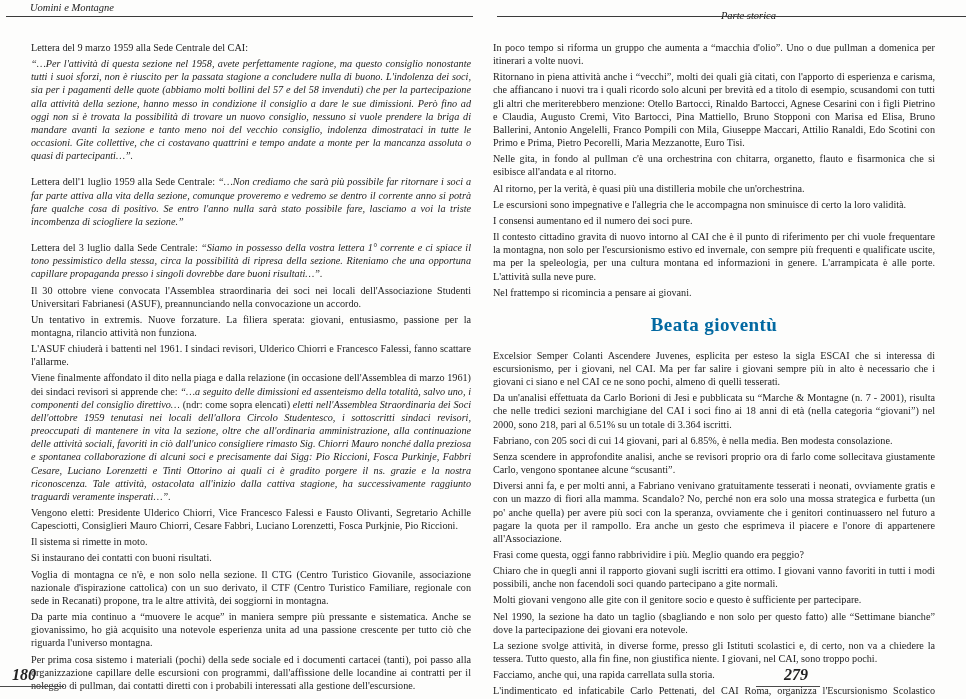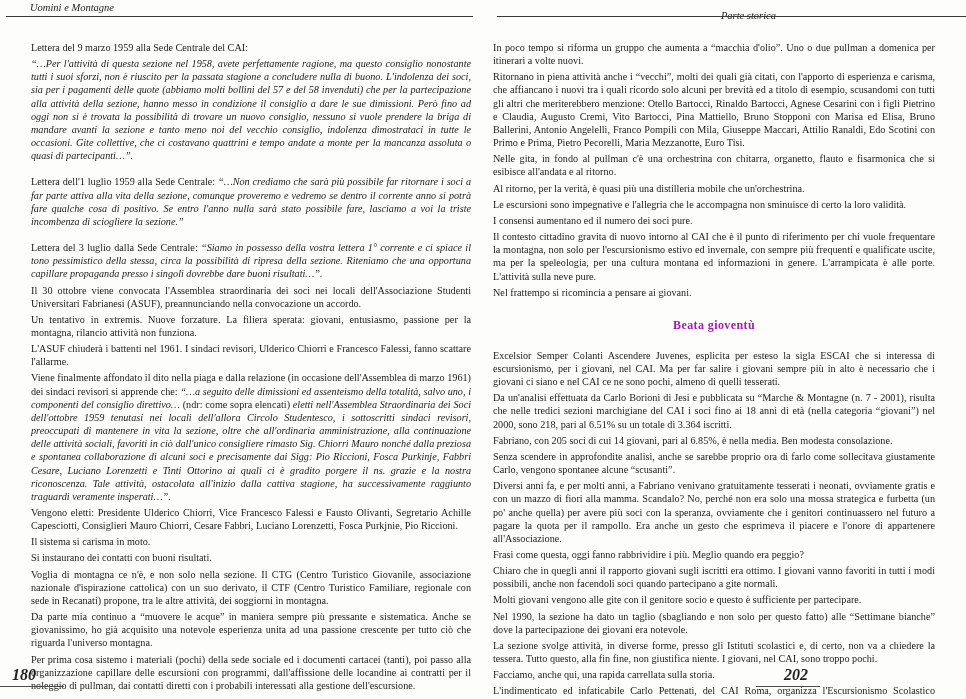--- a/index.html
+++ b/index.html
@@ -32,22 +32,22 @@
   .para {
     font-size:10.2px; line-height:13.15px;
     text-align:justify; text-justify:inter-word;
     margin:3px;
   }
   .para.gap { margin-top:13px; }
   .seg.it { font-style:italic; }
 
   .section-heading {
     text-align:center; font-weight:bold;
-    font-size:12px; line-height:18px;
-    margin:17px 0 15px 0; letter-spacing:0.4px; color:#a21caf;
+    font-size:19px; line-height:18px;
+    margin:17px 0 15px 0; letter-spacing:0.4px; color:#0369a1;
   }
 
   
   .folio {
     position:absolute; top:666px;
     font-weight:bold; font-style:italic;
     font-size:16px; color:#222;
   }
   .folio.left  { left:12px; }
   .folio.right { right:12px; }
@@ -73,55 +73,55 @@
   <div class="text-block left">
       <div class="para"><span class="seg">Lettera del 9 marzo 1959 alla Sede Centrale del CAI:</span></div>
       <div class="para"><span class="seg it">“…Per l'attività di questa sezione nel 1958, avete perfettamente ragione, ma questo consiglio nonostante tutti i suoi sforzi, non è riuscito per la passata stagione a concludere nulla di buono. L'indolenza dei soci, sia per i pagamenti delle quote (abbiamo molti bollini del 57 e del 58 invenduti) che per la partecipazione alla attività della sezione, hanno messo in condizione il consiglio a dare le sue dimissioni. Però fino ad oggi non si è trovata la possibilità di trovare un nuovo consiglio, nessuno si vuole prendere la briga di mandare avanti la sezione e tanto meno noi del vecchio consiglio, indolenza dimostrataci in tutte le occasioni. Gite collettive, che ci costavano quattrini e tempo andate a monte per la mancanza assoluta o quasi di partecipanti…”.</span></div>
       <div class="para gap"><span class="seg">Lettera dell'1 luglio 1959 alla Sede Centrale: </span><span class="seg it">“…Non crediamo che sarà più possibile far ritornare i soci a far parte attiva alla vita della sezione, comunque proveremo e vedremo se dentro il corrente anno si potrà fare qualche cosa di positivo. Se entro l'anno nulla sarà stato possibile fare, lasciamo a voi la triste incombenza di sciogliere la sezione.”</span></div>
       <div class="para gap"><span class="seg">Lettera del 3 luglio dalla Sede Centrale: </span><span class="seg it">“Siamo in possesso della vostra lettera 1° corrente e ci spiace il tono pessimistico della stessa, circa la possibilità di ripresa della sezione. Riteniamo che una opportuna capillare propaganda presso i singoli dovrebbe dare buoni risultati…”.</span></div>
       <div class="para"><span class="seg">Il 30 ottobre viene convocata l'Assemblea straordinaria dei soci nei locali dell'Associazione Studenti Universitari Fabrianesi (ASUF), preannunciando nella convocazione un accordo.</span></div>
       <div class="para"><span class="seg">Un tentativo in extremis. Nuove forzature. La filiera sperata: giovani, entusiasmo, passione per la montagna, rilancio attività non funziona.</span></div>
       <div class="para"><span class="seg">L'ASUF chiuderà i battenti nel 1961. I sindaci revisori, Ulderico Chiorri e Francesco Falessi, fanno scattare l'allarme.</span></div>
       <div class="para"><span class="seg">Viene finalmente affondato il dito nella piaga e dalla relazione (in occasione dell'Assemblea di marzo 1961) dei sindaci revisori si apprende che: </span><span class="seg it">“…a seguito delle dimissioni ed assenteismo della totalità, salvo uno, i componenti del consiglio direttivo… </span><span class="seg">(ndr: come sopra elencati) </span><span class="seg it">eletti nell'Assemblea Straordinaria dei Soci dell'ottobre 1959 tenutasi nei locali dell'allora Circolo Studentesco, i sottoscritti sindaci revisori, preoccupati di mantenere in vita la sezione, oltre che all'ordinaria amministrazione, alla continuazione delle attività sociali, favoriti in ciò dall'unico consigliere rimasto Sig. Chiorri Mauro nonché dalla preziosa e spontanea collaborazione di alcuni soci e precisamente dai Sigg: Pio Riccioni, Fosca Purkinje, Fabbri Cesare, Luciano Lorenzetti e Tinti Ottorino ai quali ci è gradito porgere il ns. grazie e la nostra riconoscenza. Tale attività, ostacolata all'inizio dalla cattiva stagione, ha successivamente raggiunto traguardi veramente insperati…”.</span></div>
       <div class="para"><span class="seg">Vengono eletti: Presidente Ulderico Chiorri, Vice Francesco Falessi e Fausto Olivanti, Segretario Achille Capesciotti, Consiglieri Mauro Chiorri, Cesare Fabbri, Luciano Lorenzetti, Fosca Purkjnie, Pio Riccioni.</span></div>
-      <div class="para"><span class="seg">Il sistema si carisma in moto.</span></div>
+      <div class="para"><span class="seg">Il sistema si rimette in moto.</span></div>
       <div class="para"><span class="seg">Si instaurano dei contatti con buoni risultati.</span></div>
       <div class="para"><span class="seg">Voglia di montagna ce n'è, e non solo nella sezione. Il CTG (Centro Turistico Giovanile, associazione nazionale d'ispirazione cattolica) con un suo derivato, il CTF (Centro Turistico Familiare, regionale con sede in Recanati) propone, tra le altre attività, dei soggiorni in montagna.</span></div>
       <div class="para"><span class="seg">Da parte mia continuo a “muovere le acque” in maniera sempre più pressante e sistematica. Anche se giovanissimo, ho già acquisito una notevole esperienza unita ad una passione crescente per tutto ciò che riguarda l'universo montagna.</span></div>
       <div class="para"><span class="seg">Per prima cosa sistemo i materiali (pochi) della sede sociale ed i documenti cartacei (tanti), poi passo alla organizzazione capillare delle escursioni con programmi, dall'affissione delle locandine ai contratti per il noleggio di pullman, dai contatti diretti con i probabili interessati alla gestione dell'escursione.</span></div>
     </div>
 
   <div class="text-block right">
       <div class="para"><span class="seg">In poco tempo si riforma un gruppo che aumenta a “macchia d'olio”. Uno o due pullman a domenica per itinerari a volte nuovi.</span></div>
       <div class="para"><span class="seg">Ritornano in piena attività anche i “vecchi”, molti dei quali già citati, con l'apporto di esperienza e carisma, che affiancano i nuovi tra i quali ricordo solo alcuni per brevità ed a titolo di esempio, scusandomi con tutti gli altri che meriterebbero menzione: Otello Bartocci, Rinaldo Bartocci, Agnese Cesarini con i figli Pietrino e Claudia, Augusto Cremi, Vito Bartocci, Pina Mattiello, Bruno Stopponi con Marisa ed Elisa, Bruno Ballerini, Antonio Angelelli, Franco Pompili con Mila, Giuseppe Maccari, Attilio Ranaldi, Edo Scotini con Primo e Prima, Pietro Pecorelli, Maria Mezzanotte, Euro Tisi.</span></div>
       <div class="para"><span class="seg">Nelle gita, in fondo al pullman c'è una orchestrina con chitarra, organetto, flauto e fisarmonica che si esibisce all'andata e al ritorno.</span></div>
       <div class="para"><span class="seg">Al ritorno, per la verità, è quasi più una distilleria mobile che un'orchestrina.</span></div>
       <div class="para"><span class="seg">Le escursioni sono impegnative e l'allegria che le accompagna non sminuisce di certo la loro validità.</span></div>
       <div class="para"><span class="seg">I consensi aumentano ed il numero dei soci pure.</span></div>
       <div class="para"><span class="seg">Il contesto cittadino gravita di nuovo intorno al CAI che è il punto di riferimento per chi vuole frequentare la montagna, non solo per l'escursionismo estivo ed invernale, con sempre più frequenti e qualificate uscite, ma per la speleologia, per una cultura montana ed informazioni in genere. L'arrampicata è alle porte. L'attività sulla neve pure.</span></div>
       <div class="para"><span class="seg">Nel frattempo si ricomincia a pensare ai giovani.</span></div>
       <div class="section-heading">Beata gioventù</div>
       <div class="para"><span class="seg">Excelsior Semper Colanti Ascendere Juvenes, esplicita per esteso la sigla ESCAI che si interessa di escursionismo, per i giovani, nel CAI. Ma per far salire i giovani sempre più in alto è necessario che i giovani ci siano e nel CAI ce ne sono pochi, almeno di quelli tesserati.</span></div>
       <div class="para"><span class="seg">Da un'analisi effettuata da Carlo Borioni di Jesi e pubblicata su “Marche &amp; Montagne (n. 7 - 2001), risulta che nelle tredici sezioni marchigiane del CAI i soci fino ai 18 anni di età (nella categoria “giovani”) nel 2000, sono 218, pari al 6.51% su un totale di 3.364 iscritti.</span></div>
       <div class="para"><span class="seg">Fabriano, con 205 soci di cui 14 giovani, pari al 6.85%, è nella media. Ben modesta consolazione.</span></div>
-      <div class="para"><span class="seg">Senza scendere in approfondite analisi, anche se sarebbe proprio ora di farlo come sollecitava giustamente Carlo, vengono spontanee alcune “scusanti”.</span></div>
+      <div class="para"><span class="seg">Senza scendere in approfondite analisi, anche se revisori proprio ora di farlo come sollecitava giustamente Carlo, vengono spontanee alcune “scusanti”.</span></div>
       <div class="para"><span class="seg">Diversi anni fa, e per molti anni, a Fabriano venivano gratuitamente tesserati i neonati, ovviamente gratis e con un mazzo di fiori alla mamma. Scandalo? No, perché non era solo una mossa strategica e furbetta (un po' anche quella) per avere più soci con la speranza, ovviamente che i genitori continuassero nel futuro a pagare la quota per il rampollo. Era anche un gesto che esprimeva il piacere e l'onore di appartenere all'Associazione.</span></div>
       <div class="para"><span class="seg">Frasi come questa, oggi fanno rabbrividire i più. Meglio quando era peggio?</span></div>
       <div class="para"><span class="seg">Chiaro che in quegli anni il rapporto giovani sugli iscritti era ottimo. I giovani vanno favoriti in tutti i modi possibili, anche non facendoli soci quando partecipano a gite normali.</span></div>
       <div class="para"><span class="seg">Molti giovani vengono alle gite con il genitore socio e questo è sufficiente per partecipare.</span></div>
       <div class="para"><span class="seg">Nel 1990, la sezione ha dato un taglio (sbagliando e non solo per questo fatto) alle “Settimane bianche” dove la partecipazione dei giovani era notevole.</span></div>
       <div class="para"><span class="seg">La sezione svolge attività, in diverse forme, presso gli Istituti scolastici e, di certo, non va a chiedere la tessera. Tutto questo, alla fin fine, non giustifica niente. I giovani, nel CAI, sono troppo pochi.</span></div>
       <div class="para"><span class="seg">Facciamo, anche qui, una rapida carrellata sulla storia.</span></div>
       <div class="para"><span class="seg">L'indimenticato ed infaticabile Carlo Pettenati, del CAI Roma, organizza l'Escursionismo Scolastico (ESCAI).</span></div>
       <div class="para"><span class="seg">Aggancia (e chi altrimenti?) Sergio Macciò affidandogli l'incarico per un sondaggio nelle Marche con immediato nuovo impulso e stimolo per i pigri caini Fabrianesi.</span></div>
     </div>
 
   <div class="folio left">
     <span>180</span>
   </div>
   <div class="folio-rule left"></div>
 
   <div class="folio right">
-    <span>202</span>
+    <span>279</span>
   </div>
   <div class="folio-rule right"></div>
 
 </div>
 
 </body></html>

